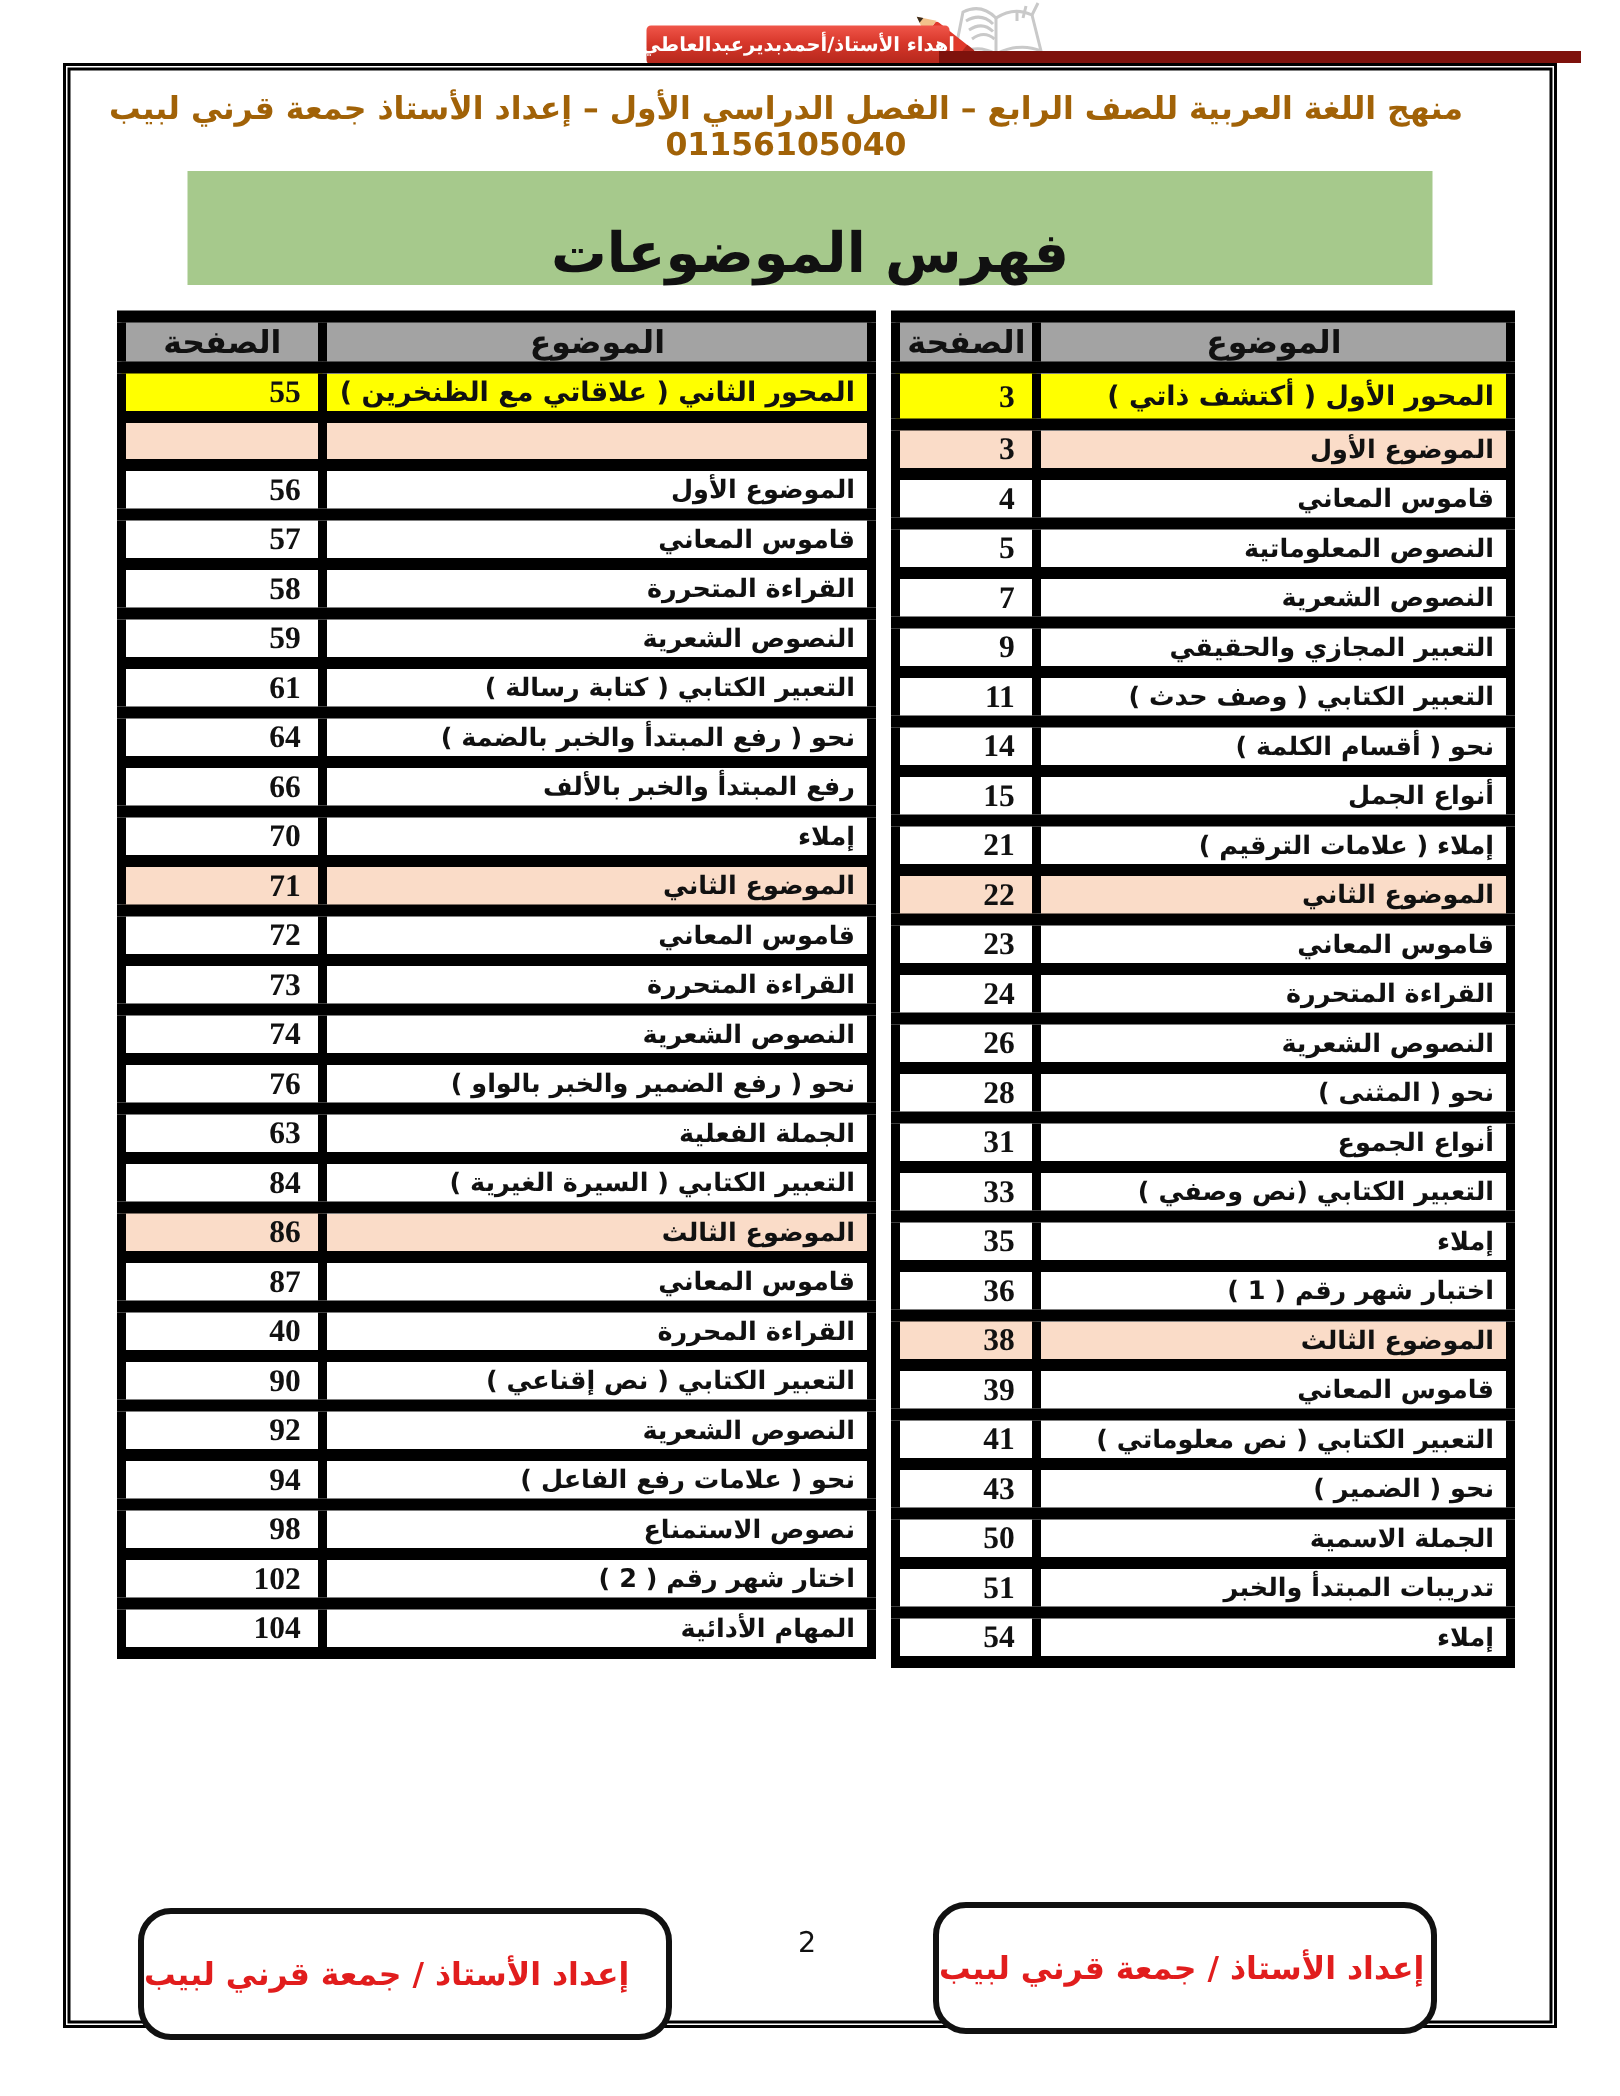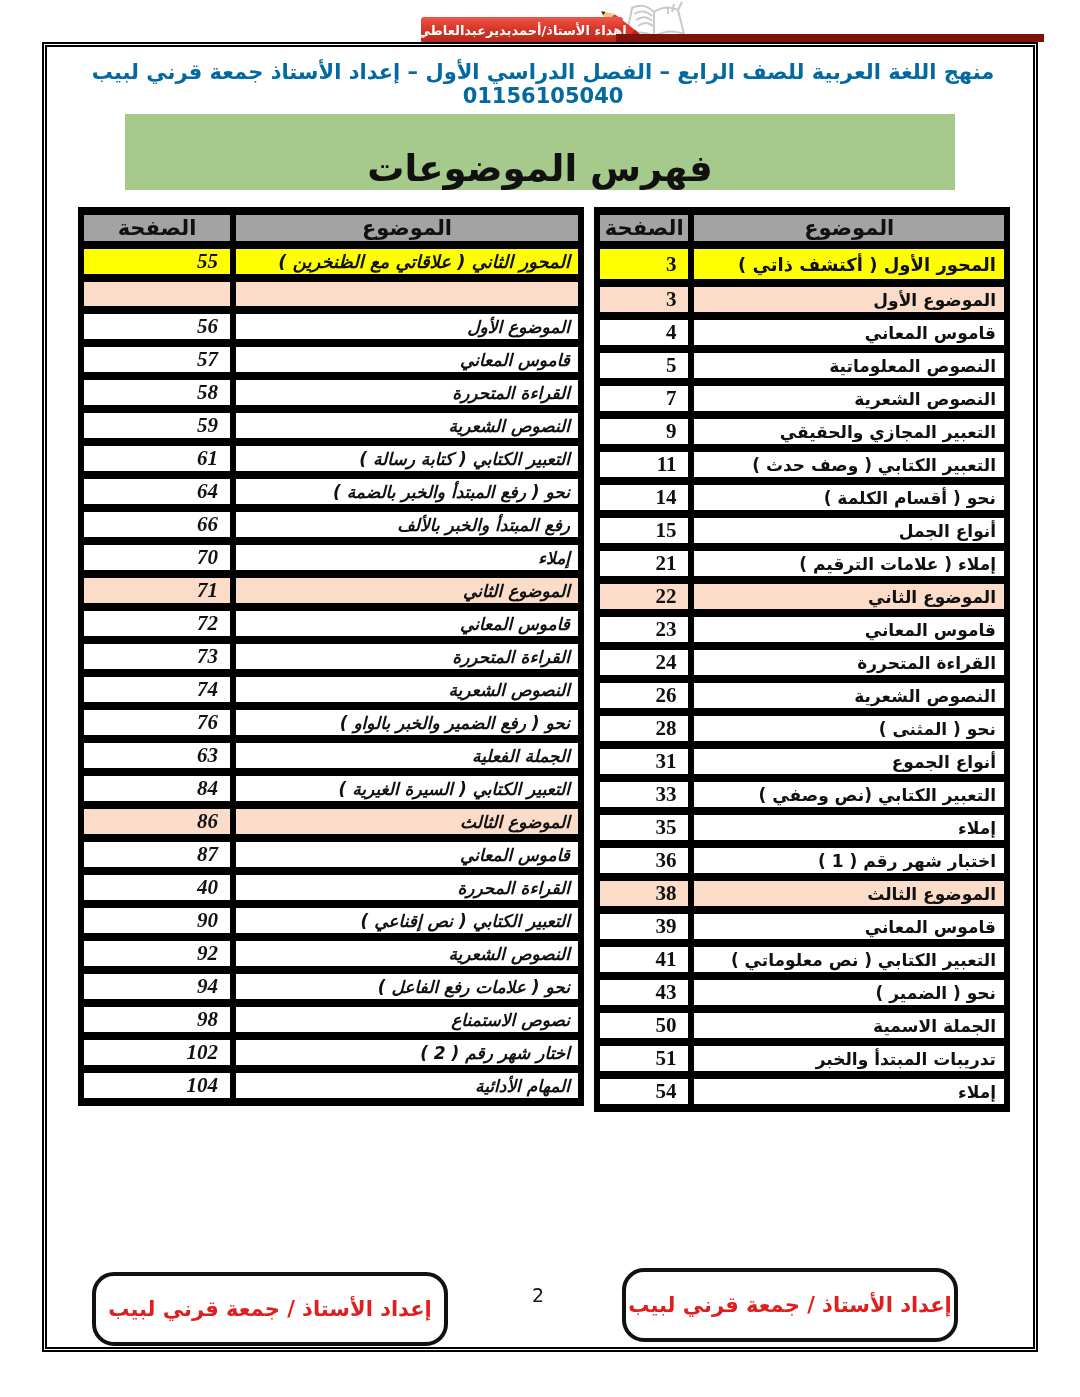--- a/index.html
+++ b/index.html
@@ -1,67 +1,67 @@
 <!DOCTYPE html>
 <html lang="ar"><head>
 <meta charset="utf-8">
 <style>
   * { margin:0; padding:0; box-sizing:border-box; }
   html,body { width:1080px; height:1397px; background:#ffffff; overflow:hidden;
     font-family:"DejaVu Sans", sans-serif; }
 
   
-  #logo-area { position:absolute; left:8px; top:0; width:986px; height:52px; }
+  #logo-area { position:absolute; left:18px; top:0; width:986px; height:52px; }
   #book-icon { position:absolute; left:612px; top:0px; }
   #pencil-icon { position:absolute; left:584px; top:6px; }
   #ribbon { position:absolute; left:413px; top:17px; width:202px; height:26px;
     background:linear-gradient(180deg,#f0564a 0%, #d7372a 45%, #b3271c 100%);
     border-radius:3px 3px 10px 3px;
     display:flex; align-items:center; justify-content:center; }
   #ribbon span { color:#ffffff; font-weight:700; font-size:13px; direction:rtl; white-space:nowrap; }
   #dark-bar { position:absolute; left:608px; top:34px; width:428px; height:8px; background:#7e120c; }
 
   
   #frame { position:absolute; left:42px; top:42px; width:996px; height:1310px;
     border:5px double #000; background:transparent; }
 
   
-  #curriculum-line { position:absolute; left:63px; top:60px; width:960px; text-align:center;
-    direction:rtl; color:#0369a1; font-weight:700; font-size:21px; }
+  #curriculum-line { position:absolute; left:44px; top:60px; width:960px; text-align:center;
+    direction:rtl; color:#a16207; font-weight:700; font-size:21px; }
 
   
   #title-bar { position:absolute; left:125px; top:114px; width:830px; height:76px;
     background:#a6c98c; display:flex; align-items:flex-end; justify-content:center; }
   #title-bar span { font-weight:700; font-size:37px; color:#111; direction:rtl; letter-spacing:-1px; }
 
   
   #tables { position:absolute; left:78px; top:207px; width:932px;
     display:flex; flex-direction:row-reverse; justify-content:space-between; align-items:flex-start; }
   table { border-collapse:collapse; direction:rtl; background:#fff; }
   #right-table { width:416px; }
   #left-table  { width:506px; }
   th, td { border-style:solid; border-color:#000; border-width:8px 6px; }
   th { background:#a3a3a3; font-weight:700; font-size:21px; color:#111; height:34px; }
   #right-table td.topic { width:320px; }
   #right-table td.page  { width:96px; }
   #left-table  td.topic { width:350px; }
   #left-table  td.page  { width:156px; }
   td { height:30px; }
-  #left-table td { height:32px;font-style:italic; }
+  #left-table td { height:32px; }
   tr.yellow td { background:#ffff00; height:38px; }
   tr.section td { background:#fadcc8; }
   td.topic { text-align:right; padding:0 8px; font-weight:700; font-size:17px; color:#111;
     white-space:nowrap; overflow:hidden; }
   tr.yellow td.topic { font-size:18px;margin-top:17px; }
   td.page { text-align:right; padding:0 12px 0 4px; direction:ltr;
     font-family:"Liberation Serif","DejaVu Serif",serif; font-weight:700; font-size:21px; color:#111; }
 
   
-  .footer-box { position:absolute; height:74px; border:4px solid #111; border-radius:22px;
-    background:#fff; display:flex; align-items:center; justify-content:center; z-index:3; }
+  .footer-box { position:absolute; height:88px; border:4px solid #111; border-radius:22px;
+    background:#fff; display:flex; align-items:center; justify-content:flex-start; z-index:3; }
   #footer-box-right { left:622px; top:1268px; width:336px; }
   #footer-box-left  { left:92px;  top:1272px; width:356px; }
   .footer-box span { color:#e11d1d; font-weight:700; font-size:21px; direction:rtl; white-space:nowrap; }
   #page-number { position:absolute; left:518px; top:1284px; width:40px; text-align:center;
     font-size:19px; font-weight:500; color:#111; font-family:"DejaVu Sans",sans-serif; }
 </style>
 </head>
 <body>
 
 <div id="logo-area">

